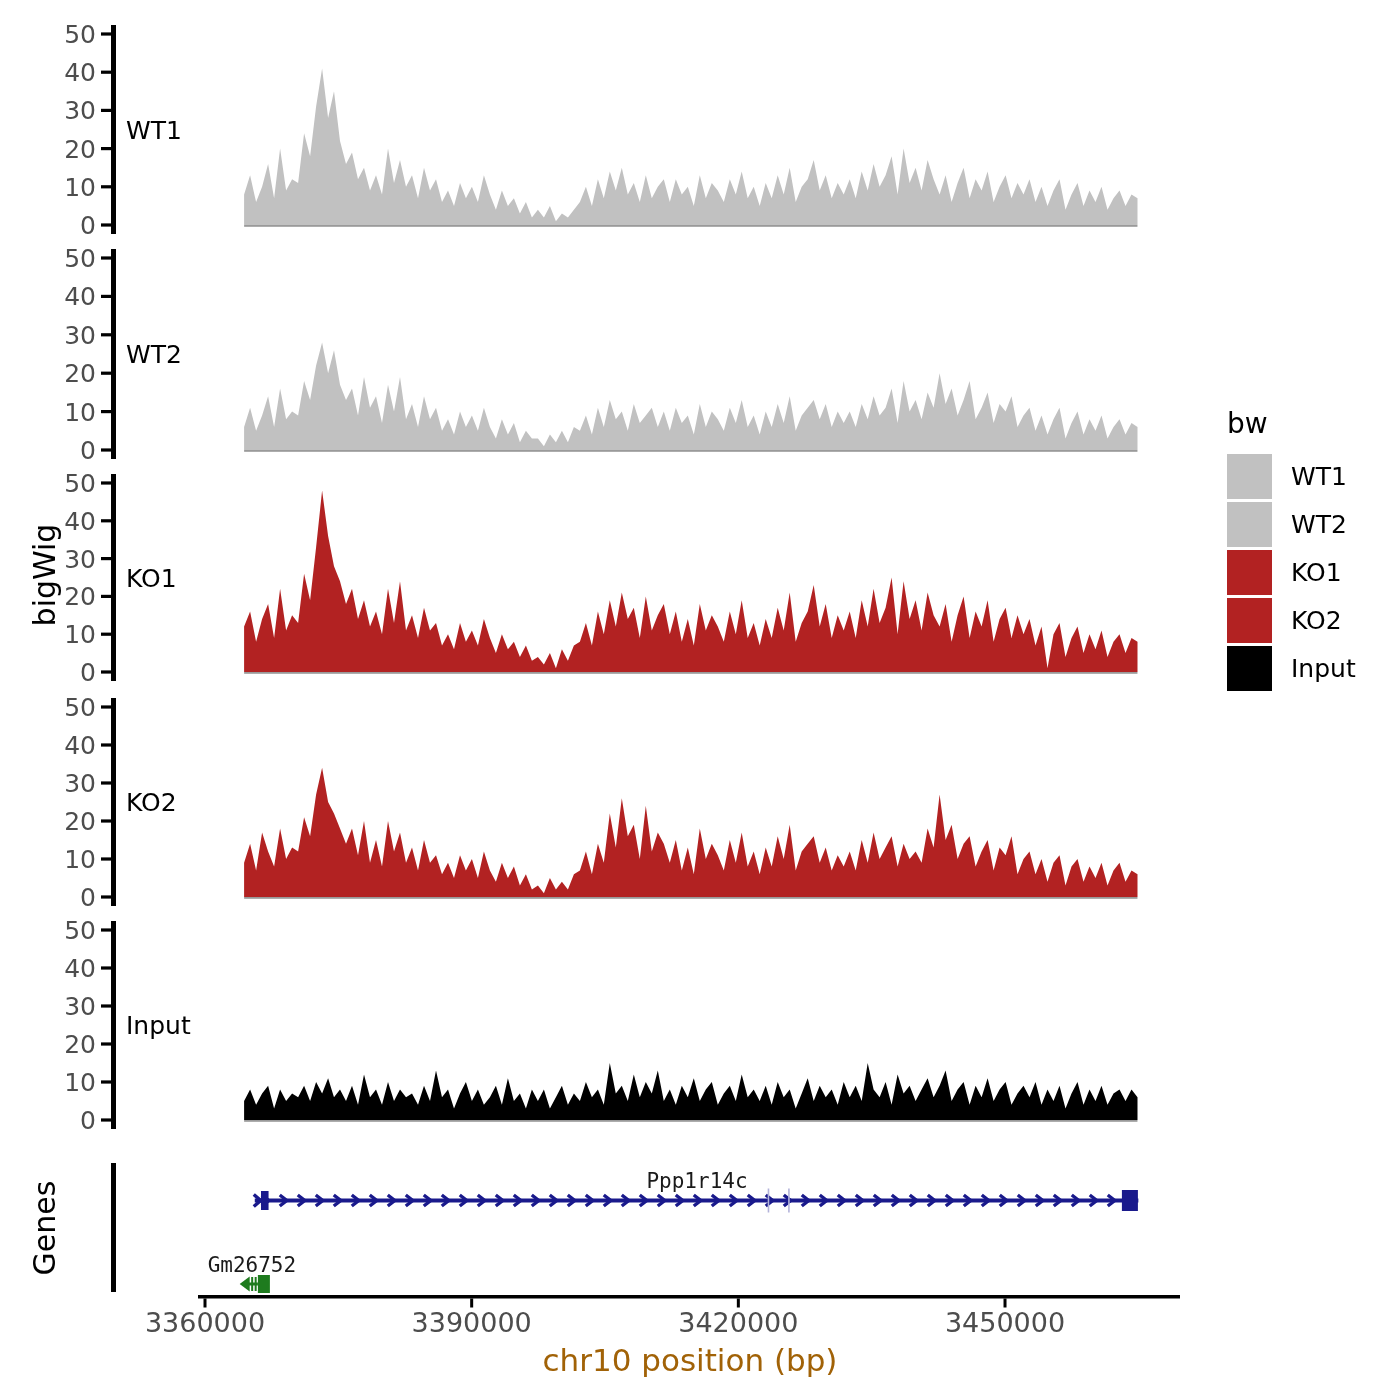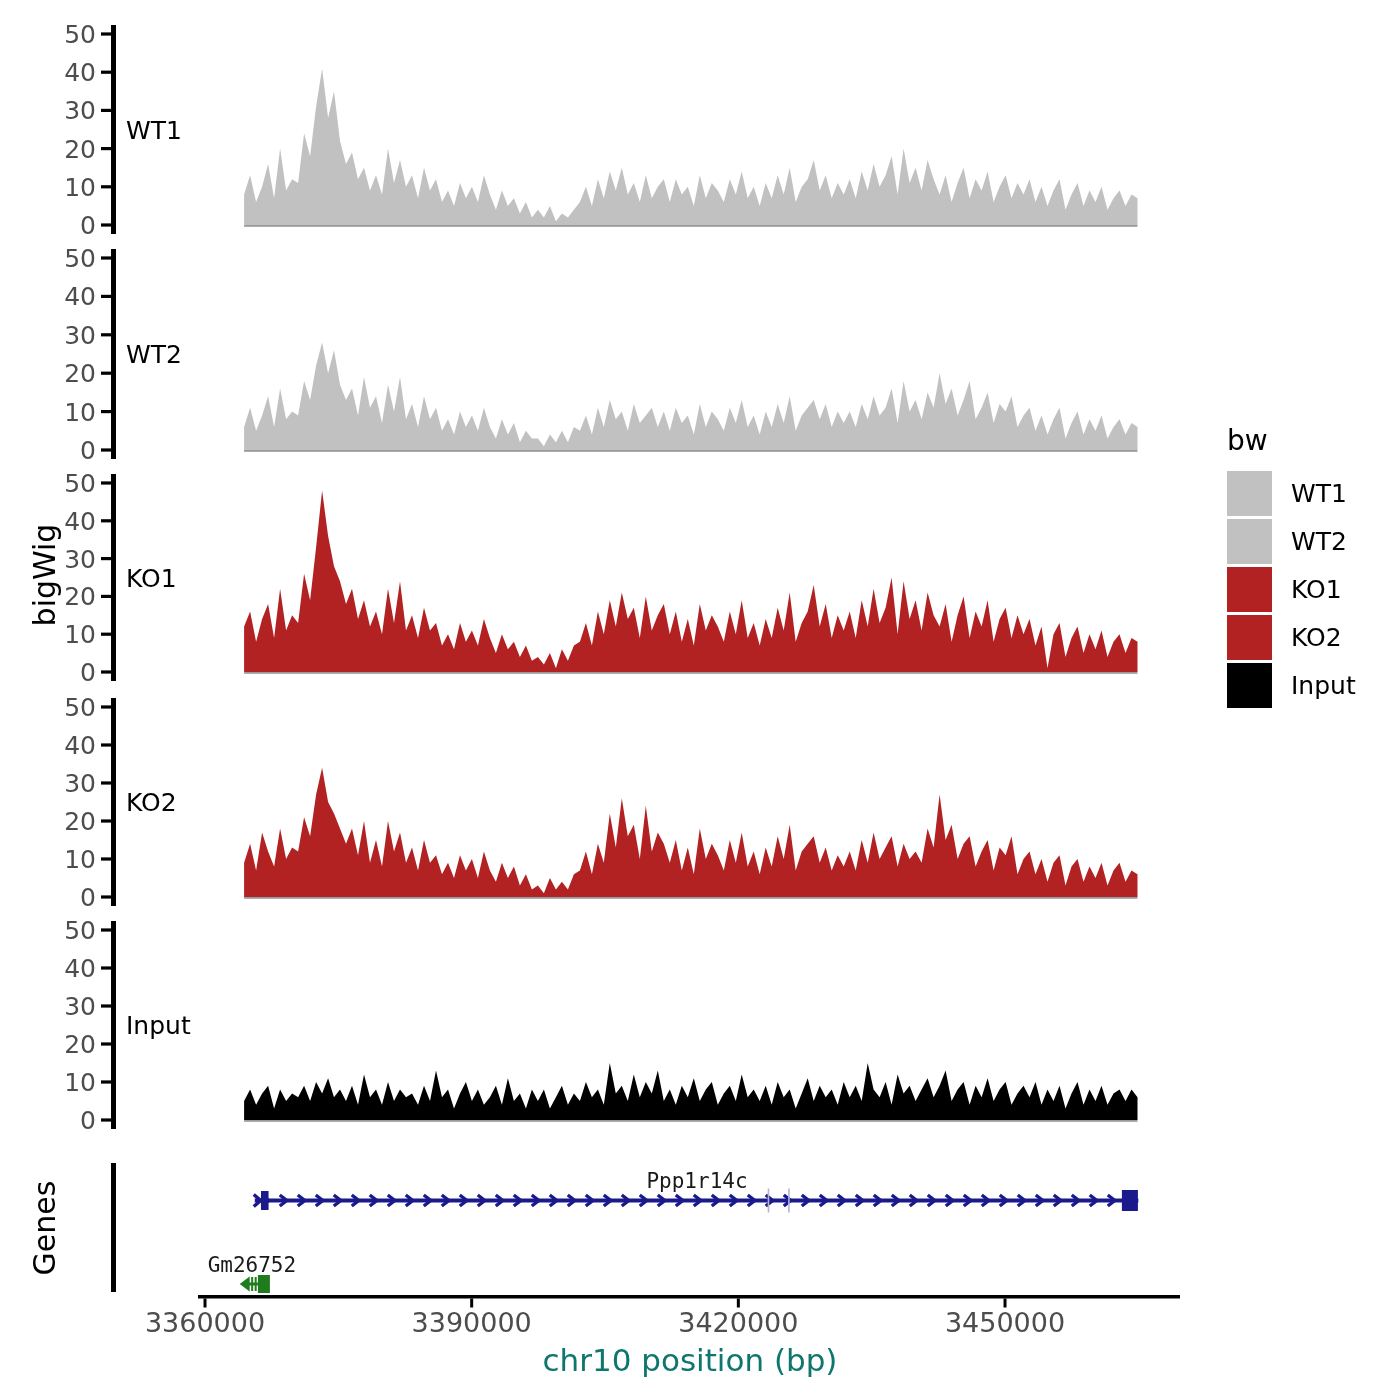--- a/index.html
+++ b/index.html
@@ -6,22 +6,22 @@
   .fig{position:relative;width:1400px;height:1400px;background:#ffffff;
        font-family:"DejaVu Sans", sans-serif;overflow:hidden;}
   .fig svg{position:absolute;left:0;top:0;}
   svg text{font-family:"DejaVu Sans", sans-serif;}
   svg text.mono{font-family:"DejaVu Sans Mono", monospace;}
   .vtitle{position:absolute;transform:translate(-50%,-50%) rotate(-90deg);
           font-size:30px;color:#000;white-space:nowrap;}
   #ylab{left:44px;top:575px;}
   #geneslab{left:44px;top:1228px;}
   #xlab{position:absolute;left:690px;top:1360px;transform:translate(-50%,-50%);
-        font-size:31px;color:#0f766e;white-space:nowrap;}
-  #legend{position:absolute;left:1227px;top:424px;}
+        font-size:31px;color:#a16207;white-space:nowrap;}
+  #legend{position:absolute;left:1227px;top:407px;}
   #legend-title{font-size:28px;color:#000;margin-bottom:14px;}
   .legend-row{display:flex;align-items:center;height:45px;margin-bottom:3px;}
   .legend-swatch{width:45px;height:45px;flex:0 0 45px;}
   .legend-label{margin-left:19px;font-size:25px;color:#000;white-space:nowrap;}
 </style>
 </head>
 <body>
 
 <div class="fig">
   <svg id="plot" width="1400" height="1400">

